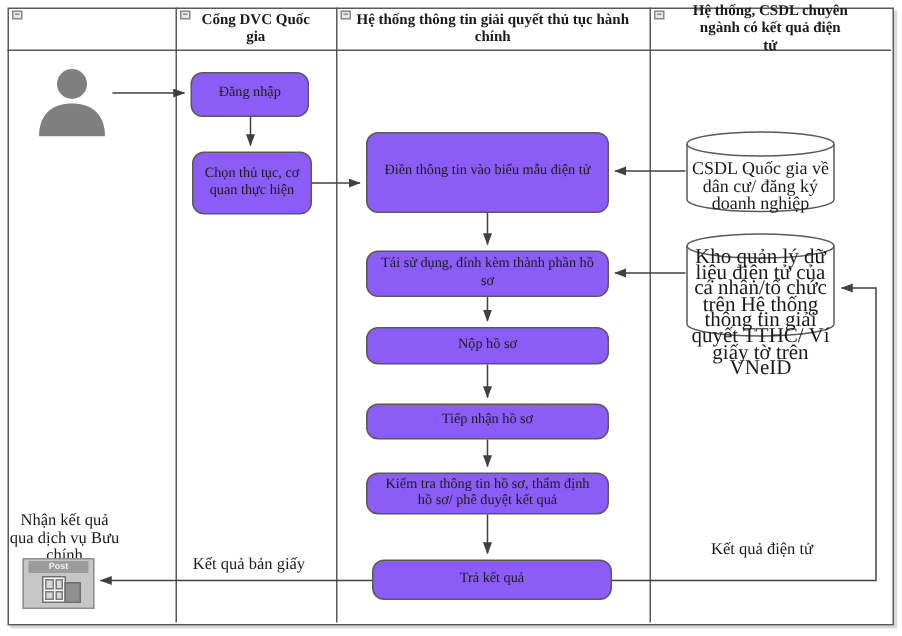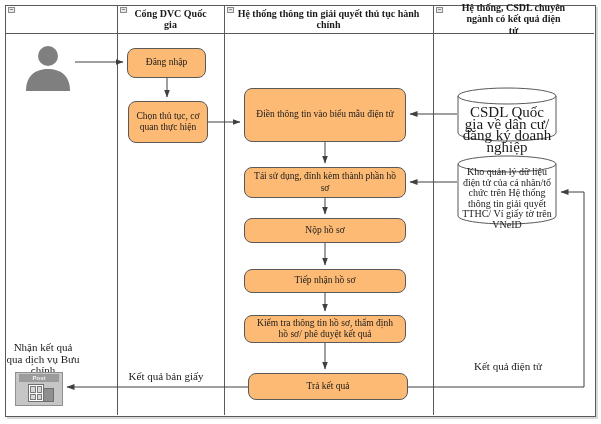--- a/index.html
+++ b/index.html
@@ -16,29 +16,29 @@
   .lane-title{
     position:absolute;top:5px;height:28px;display:flex;align-items:center;justify-content:center;
     text-align:center;font-weight:bold;font-size:10px;line-height:11.5px;padding:0 10px;box-sizing:border-box;
   }
   .collapse{
     position:absolute;width:7px;height:6px;background:#e8e8e8;border:1px solid #8a8a8a;box-sizing:border-box;
   }
   .collapse::after{content:"";display:block;margin:1px auto 0;width:3px;height:1px;background:#8a8a8a;}
   
   .node{
-    position:absolute;background:#fdba74;border:1px solid #595959;border-radius:8px;
+    position:absolute;background:#8b5cf6;border:1px solid #595959;border-radius:8px;
     display:flex;align-items:center;justify-content:center;text-align:center;
     font-size:9.5px;line-height:11.5px;padding:2px 7px;box-sizing:border-box;
   }
   
   .cyl{position:absolute;}
   .cyl svg{position:absolute;left:0;top:0;}
   .cyl .cyl-text{
-    position:absolute;left:3px;right:3px;text-align:center;font-size:10px;line-height:10.6px;
+    position:absolute;left:3px;right:3px;text-align:center;font-size:14px;line-height:10.6px;
   }
   
   .flabel{position:absolute;text-align:center;font-size:11px;line-height:11.5px;}
   
   .person{position:absolute;left:22px;top:45px;width:52px;height:46px;}
   
   .post{
     position:absolute;left:15px;top:372px;width:48px;height:34px;
     background:#c6c6c6;border:1px solid #8f8f8f;box-sizing:border-box;
   }
@@ -114,21 +114,21 @@
   <div class="node" style="left:244px;top:218px;width:162px;height:25px;">Nộp hồ sơ</div>
   <div class="node" style="left:244px;top:269px;width:162px;height:24px;">Tiếp nhận hồ sơ</div>
   <div class="node" style="left:244px;top:315px;width:162px;height:28px;">Kiểm tra thông tin hồ sơ, thẩm định hồ sơ/ phê duyệt kết quả</div>
   <div class="node" style="left:248px;top:373px;width:160px;height:27px;">Trả kết quả</div>
 
   <div class="cyl" style="left:457px;top:87px;width:100px;height:55px;">
     <svg width="100" height="55" viewBox="0 0 100 55">
       <path d="M1,9 A49,8 0 0 1 99,9 V46 A49,8 0 0 1 1,46 Z" fill="#ffffff" stroke="#595959"></path>
       <path d="M1,9 A49,8 0 0 0 99,9" fill="none" stroke="#595959"></path>
     </svg>
-    <div class="cyl-text" style="top:20px;font-size:15px;line-height:11.5px;">CSDL Quốc gia về dân cư/ đăng ký doanh nghiệp</div>
+    <div class="cyl-text" style="top:20px;font-size:12px;line-height:11.5px;">CSDL Quốc gia về dân cư/ đăng ký doanh nghiệp</div>
   </div>
   <div class="cyl" style="left:457px;top:155px;width:100px;height:70px;">
     <svg width="100" height="70" viewBox="0 0 100 70">
       <path d="M1,9 A49,8 0 0 1 99,9 V61 A49,8 0 0 1 1,61 Z" fill="#ffffff" stroke="#595959"></path>
       <path d="M1,9 A49,8 0 0 0 99,9" fill="none" stroke="#595959"></path>
     </svg>
     <div class="cyl-text" style="top:12px;">Kho quản lý dữ liệu điện tử của cá nhân/tổ chức trên Hệ thống thông tin giải quyết TTHC/ Ví giấy tờ trên VNeID</div>
   </div>
 
   <div class="flabel" style="left:116px;top:371px;width:100px;">Kết quả bản giấy</div>

